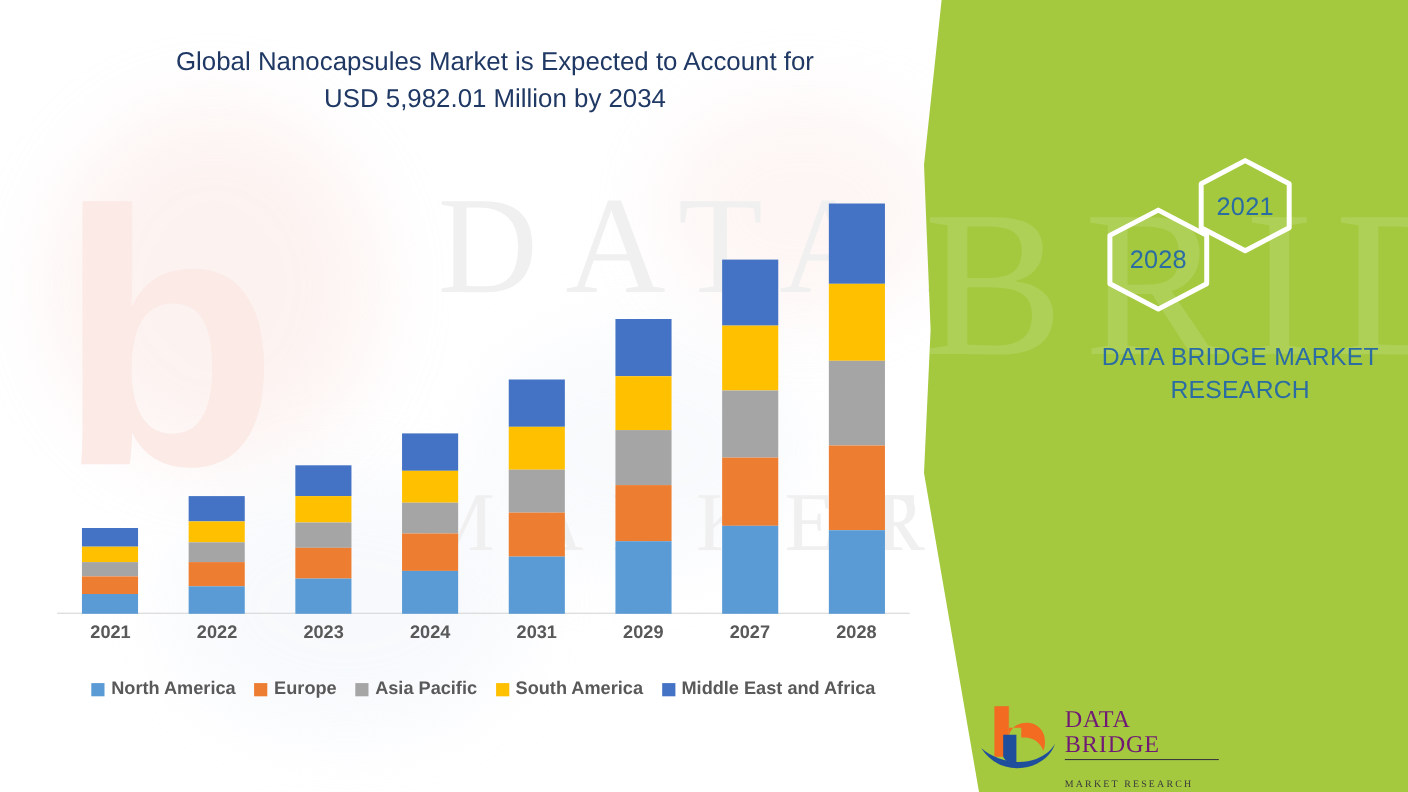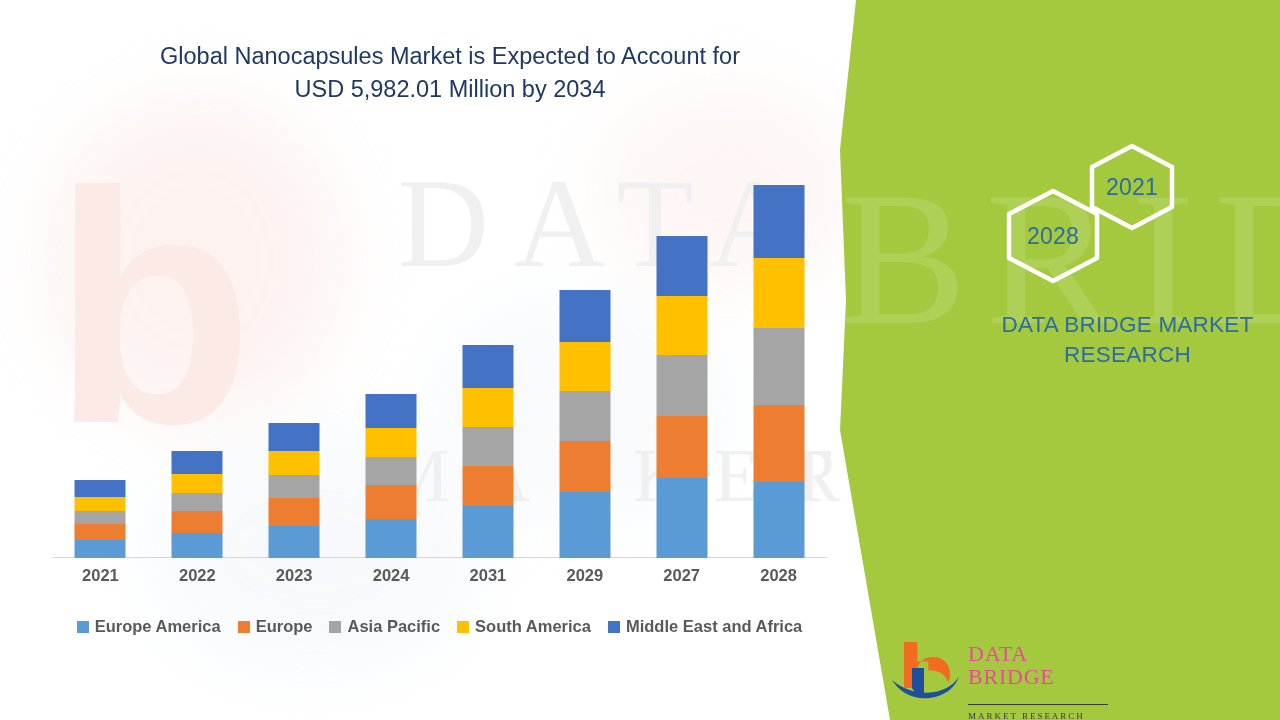--- a/index.html
+++ b/index.html
@@ -71,27 +71,27 @@
     position:absolute; left:960px; top:310px; width:335px;
     text-align:center; color:#2b6ca3; font-size:22.5px; line-height:1.35;
     letter-spacing:.01em;
   }
 
   
   .logo { position:absolute; left:890px; top:638px; width:215px; height:62px; }
   .logo-mark { position:absolute; left:0; top:0; width:72px; height:62px; }
   .logo-words { position:absolute; left:78px; top:4px; width:140px; }
   .logo-l1 {
-    font-family:"Liberation Serif", serif; font-size:22px; color:#ec4899;
+    font-family:"Liberation Serif", serif; font-size:22px; color:#701a75;
     letter-spacing:.035em; line-height:1.05;
-    border-bottom:1.5px solid #3a3a3a; padding-bottom:16px;
+    border-bottom:1.5px solid #3a3a3a; padding-bottom:2px;
   }
   .logo-l2 {
     font-family:"Liberation Serif", serif; font-size:9px; color:#3a3a3a;
-    letter-spacing:.22em; margin-top:6px;
+    letter-spacing:.22em; margin-top:16px;
   }
 
   
   .chart-title {
     position:absolute; left:110px; top:40px; width:680px;
     text-align:center; color:#1f3864; font-size:23.5px; line-height:1.42;
     font-weight:400;
   }
   .axis-line {
     position:absolute; left:52px; top:557px; width:775px; height:1px; background:#d6d6d6;
@@ -227,21 +227,21 @@
       <div>2024</div>
       <div>2031</div>
       <div>2029</div>
       <div>2027</div>
       <div>2028</div>
     </div>
 
   <div class="legend" id="legend">
       <div class="legend-item">
         <span class="legend-swatch" style="background: rgb(91, 155, 213);"></span>
-        <span class="legend-label">Europe America</span>
+        <span class="legend-label">North America</span>
       </div>
       <div class="legend-item">
         <span class="legend-swatch" style="background: rgb(237, 125, 49);"></span>
         <span class="legend-label">Europe</span>
       </div>
       <div class="legend-item">
         <span class="legend-swatch" style="background: rgb(165, 165, 165);"></span>
         <span class="legend-label">Asia Pacific</span>
       </div>
       <div class="legend-item">

